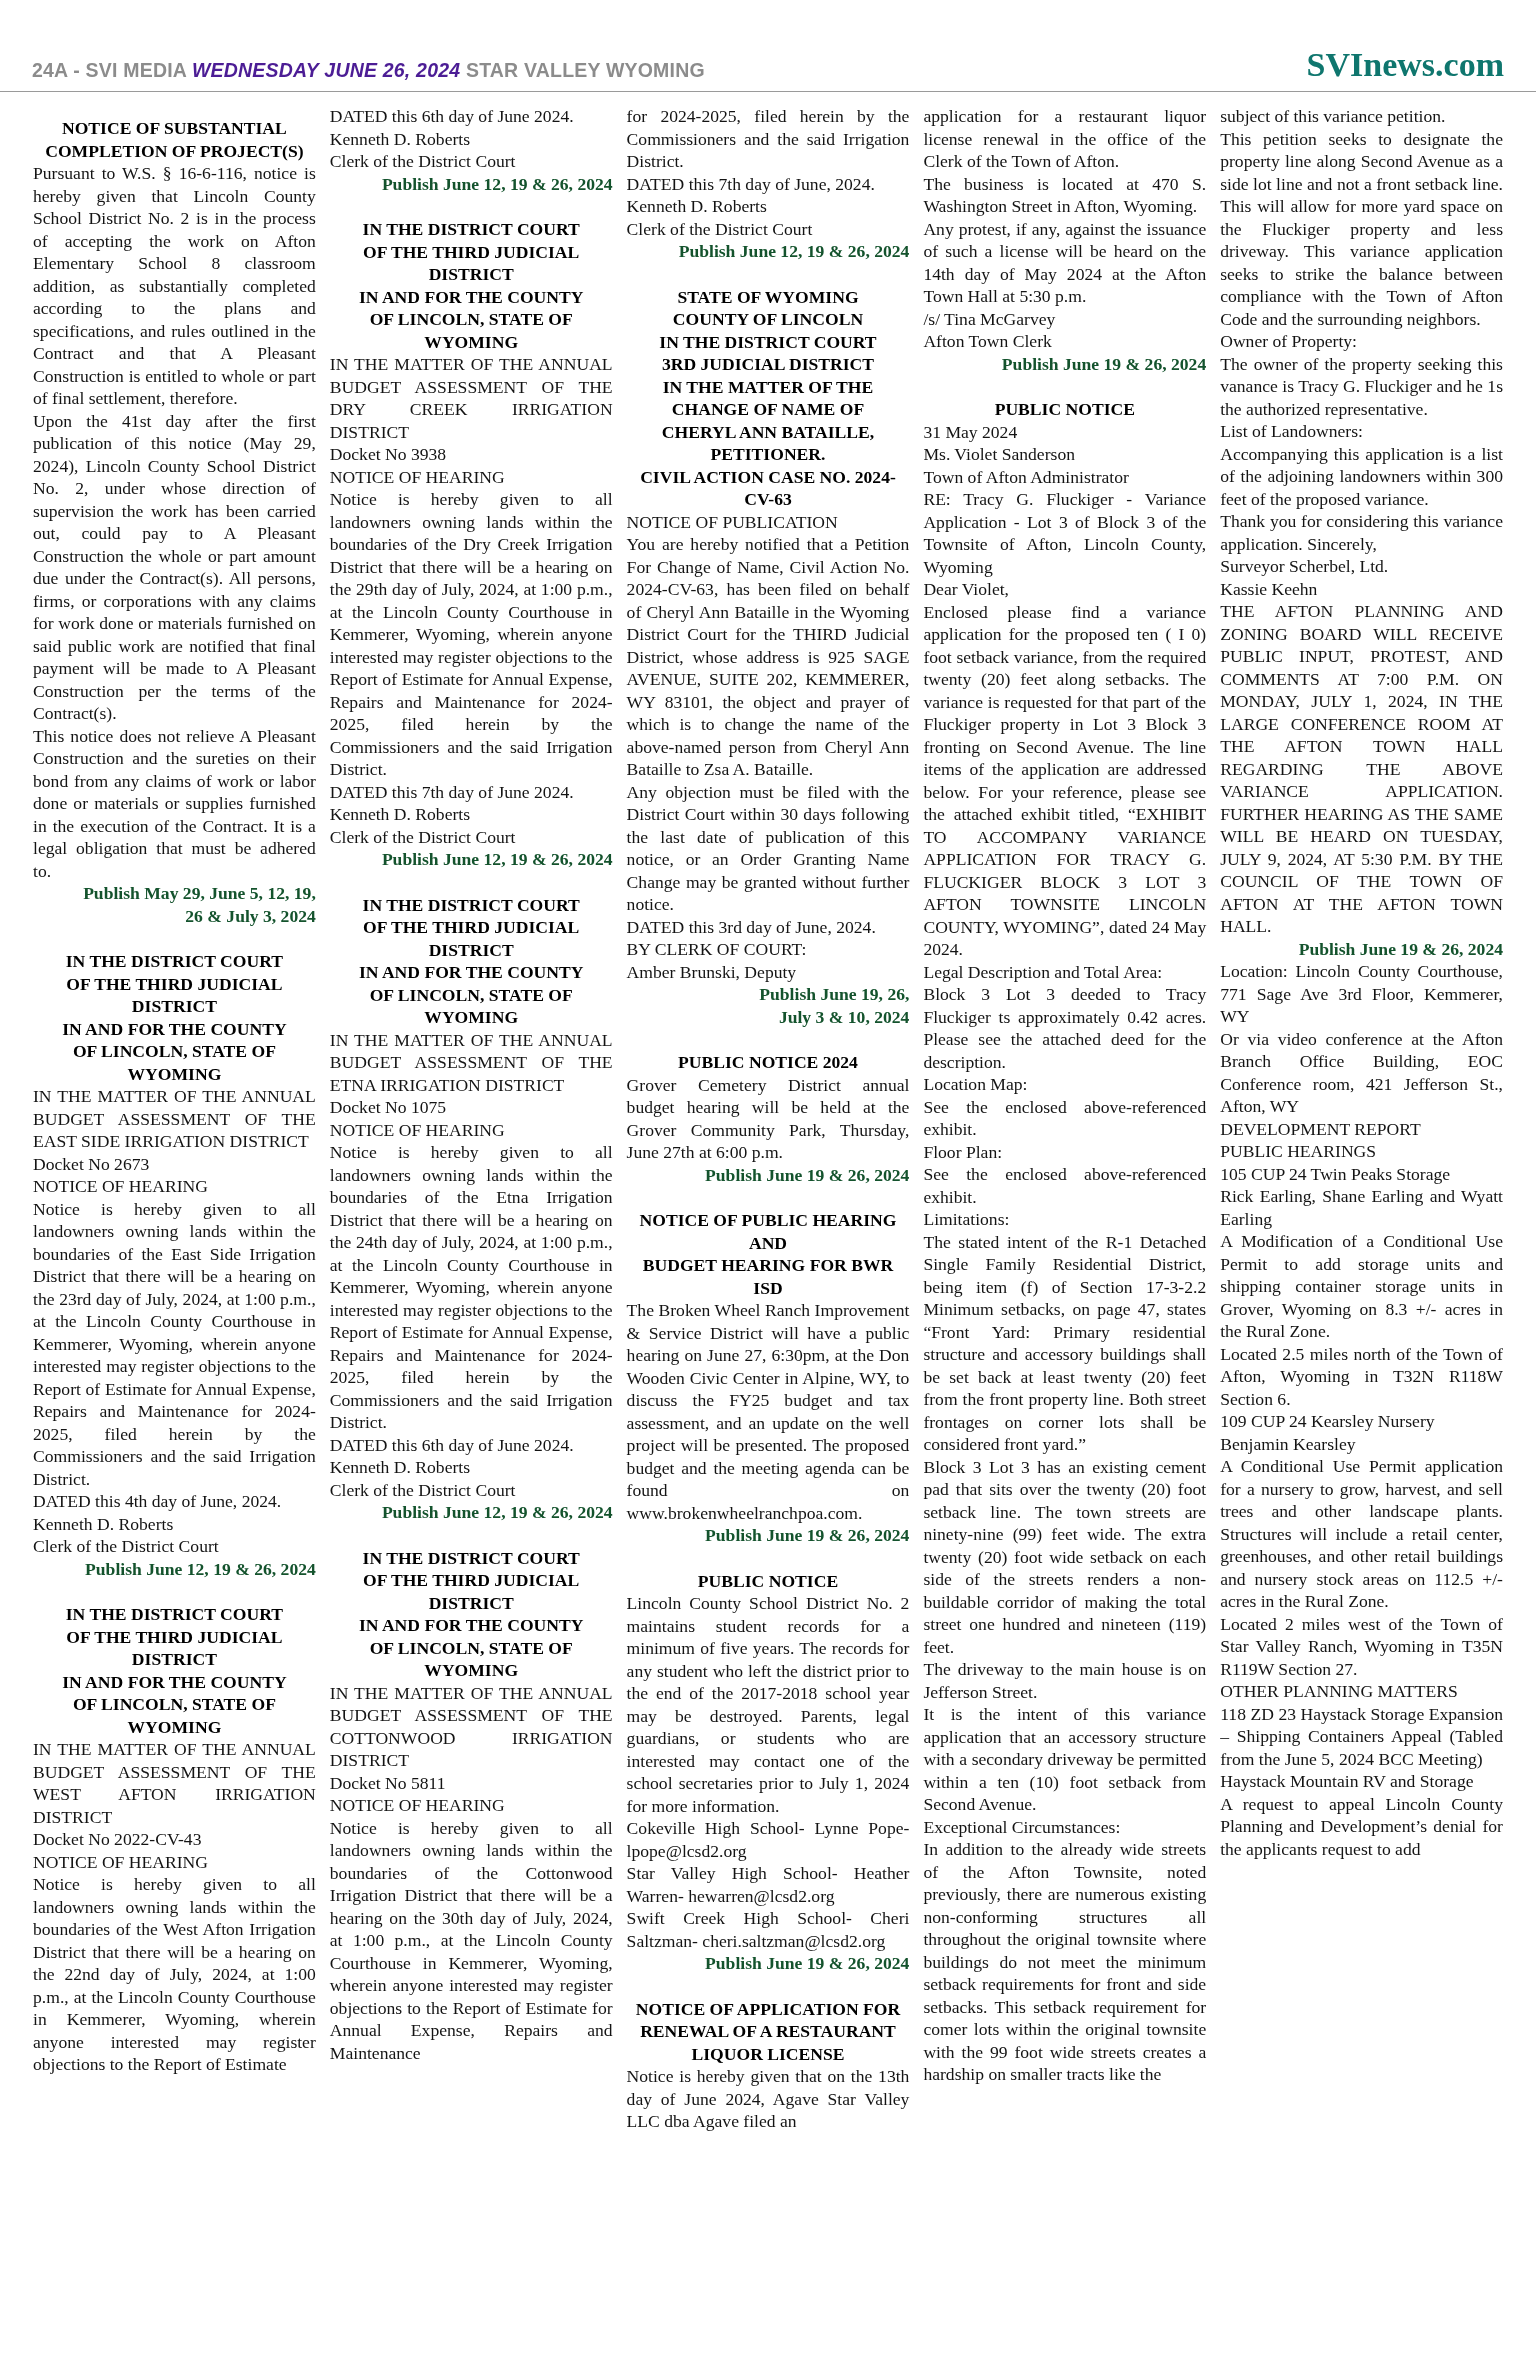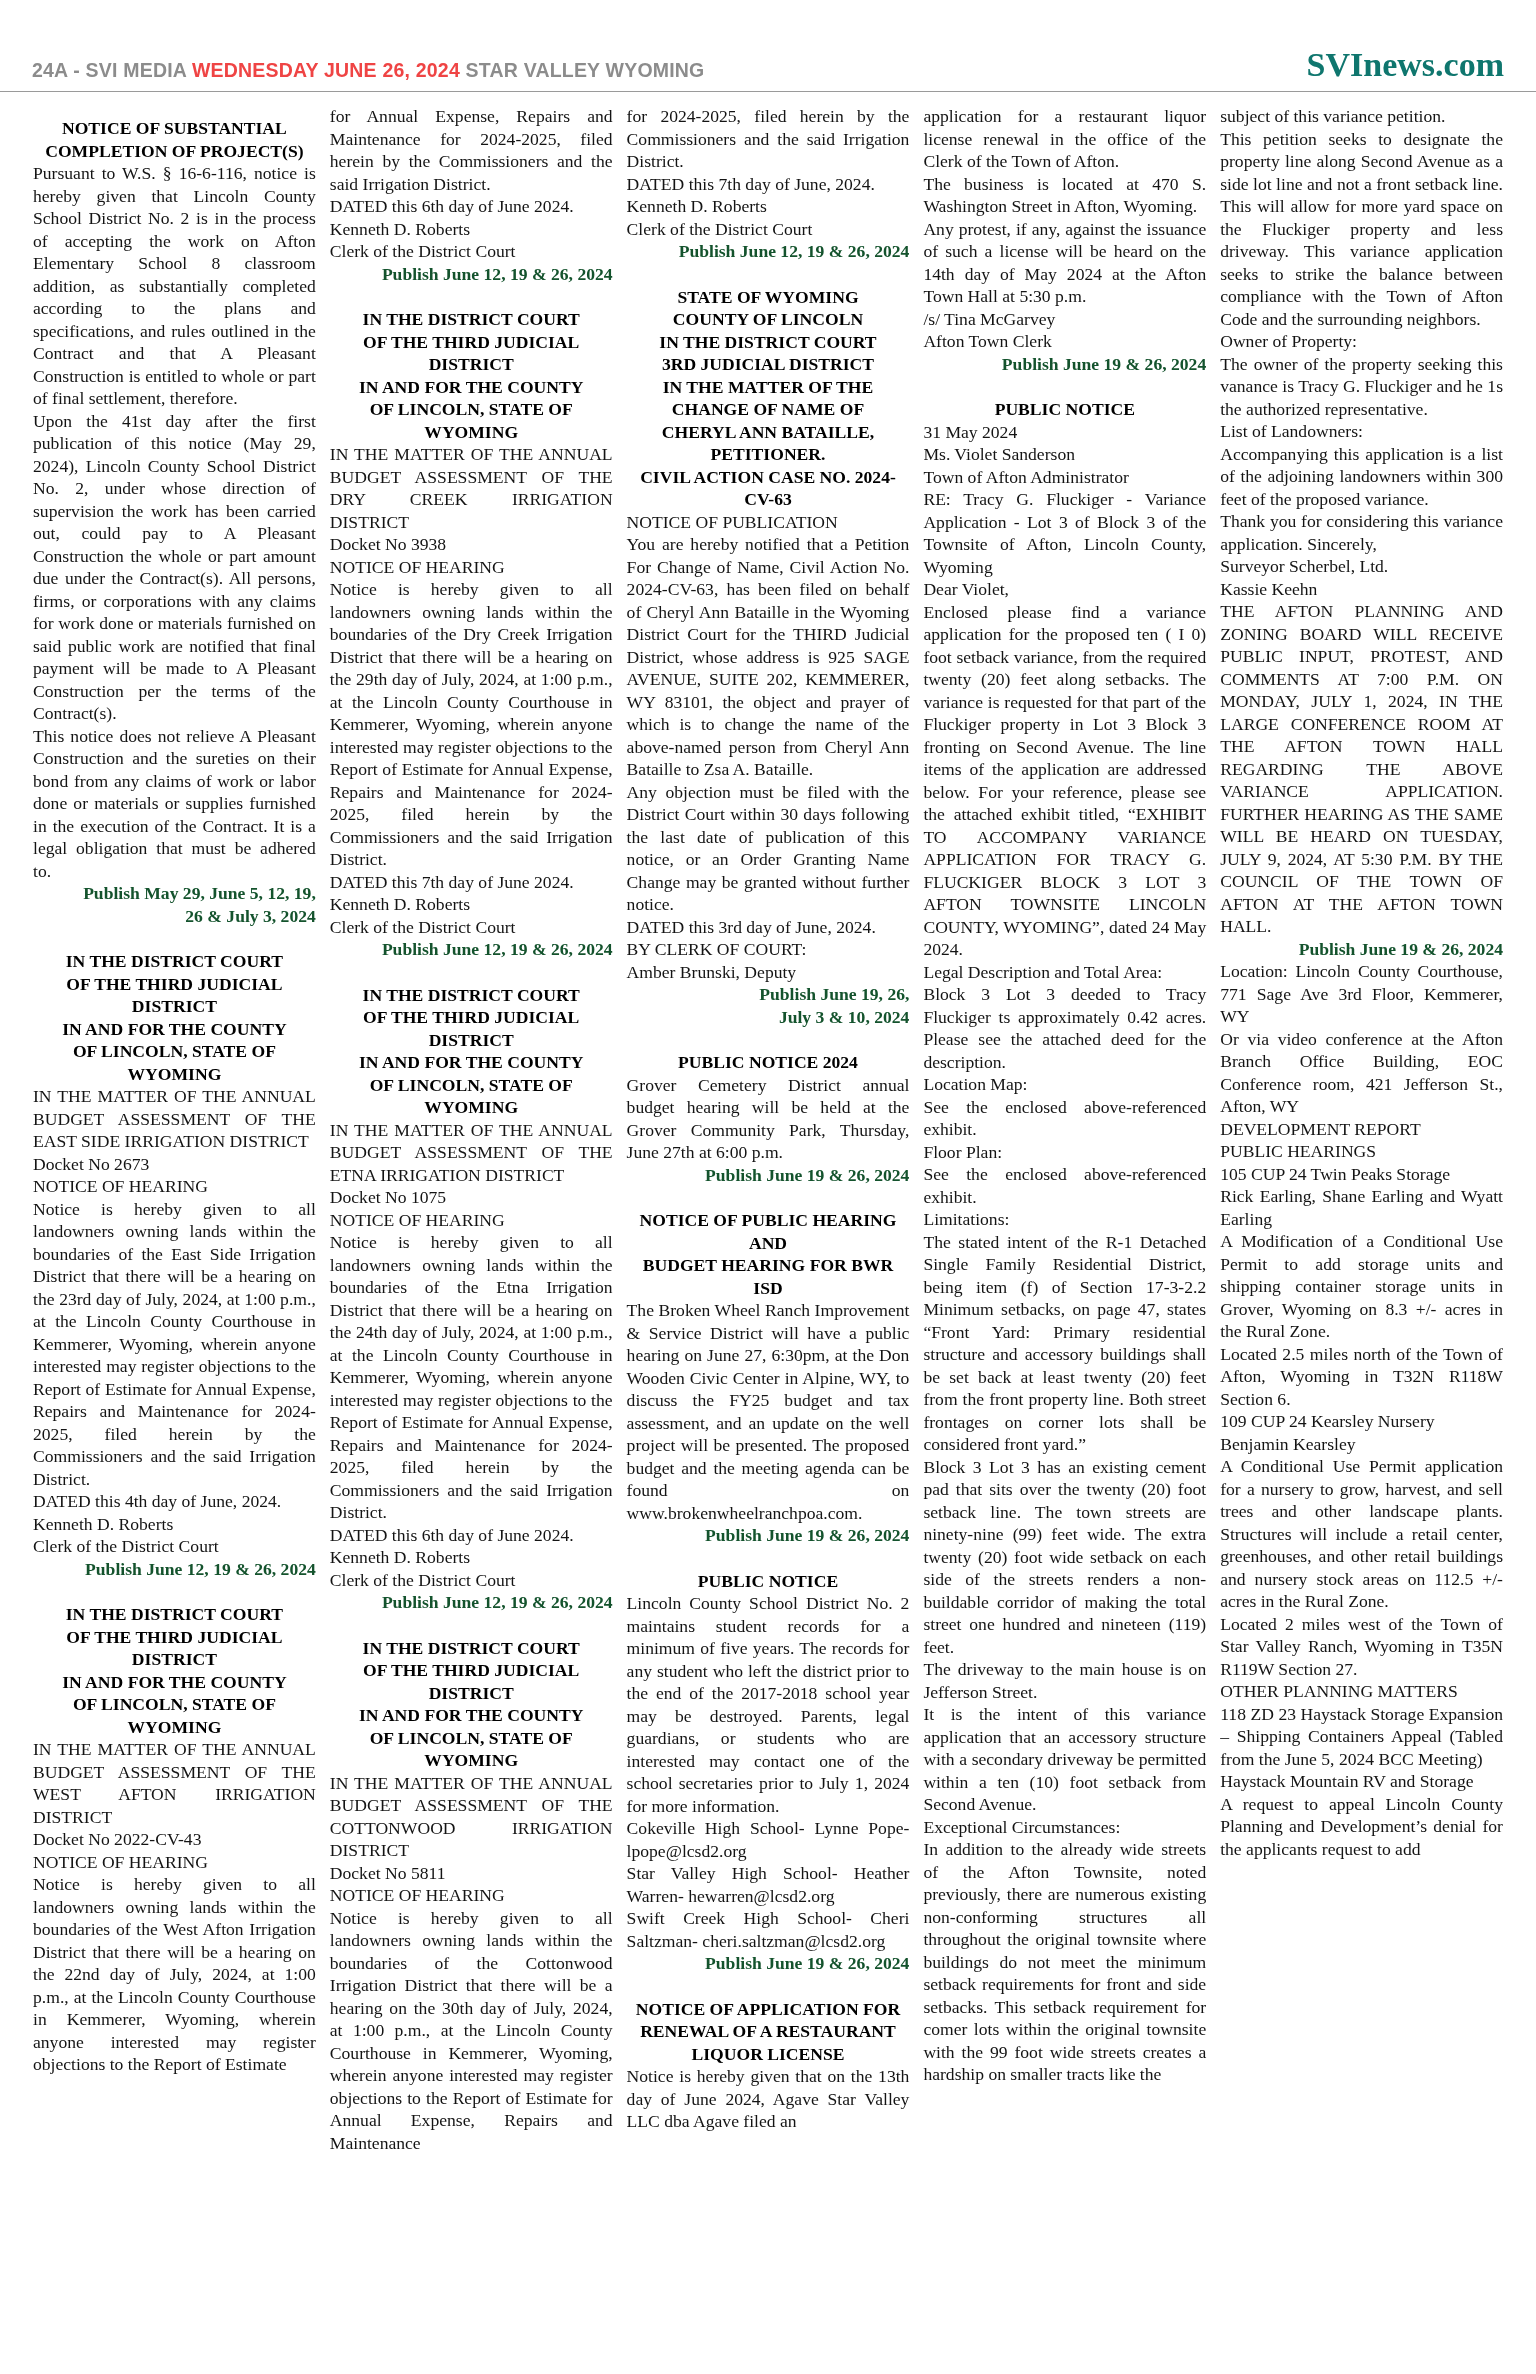--- a/index.html
+++ b/index.html
@@ -13,21 +13,21 @@
     box-sizing:border-box;
   }
   .masthead{
     display:flex;justify-content:space-between;align-items:flex-end;
     padding:48px 32px 9.3px 32px;
     border-bottom:1.9px solid #9a9a9a;
     font-family:"Liberation Sans","DejaVu Sans",sans-serif;
   }
   .mast-left{font-size:19.5px;font-weight:bold;letter-spacing:0.2px;}
   .mast-left .gray{color:#8c8c8c;}
-  .mast-left .black{color:#ef4444;}
+  .mast-left .black{color:#4c1d95;font-style:italic;}
   .mast-right{
     font-family:"Liberation Serif","DejaVu Serif",serif;
     font-size:34px;font-weight:bold;color:#0f766e;line-height:1;
   }
   .columns{
     display:grid;
     grid-template-columns:repeat(5,1fr);
     column-gap:14px;
     padding:13px 33px 0 33px;
   }
@@ -92,21 +92,20 @@
 DISTRICT
 IN AND FOR THE COUNTY
 OF LINCOLN, STATE OF
 WYOMING</div>
         <div class="b">IN THE MATTER OF THE ANNUAL BUDGET ASSESSMENT OF THE WEST AFTON IRRIGATION DISTRICT</div>
         <div class="b">Docket No 2022-CV-43</div>
         <div class="b">NOTICE OF HEARING</div>
         <div class="b">Notice is hereby given to all landowners owning lands within the boundaries of the West Afton Irrigation District that there will be a hearing on the 22nd day of July, 2024, at 1:00 p.m., at the Lincoln County Courthouse in Kemmerer, Wyoming, wherein anyone interested may register objections to the Report of Estimate</div>
       </div>
     <div class="col">
-        <div class="b">for Annual Expense, Repairs and Maintenance for 2024-2025, filed herein by the Commissioners and the said Irrigation District.</div>
         <div class="b">DATED this 6th day of June 2024.</div>
         <div class="b">Kenneth D. Roberts</div>
         <div class="b">Clerk of the District Court</div>
         <div class="pub">Publish June 12, 19 &amp; 26, 2024</div>
         <div class="h">IN THE DISTRICT COURT
 OF THE THIRD JUDICIAL
 DISTRICT
 IN AND FOR THE COUNTY
 OF LINCOLN, STATE OF
 WYOMING</div>

